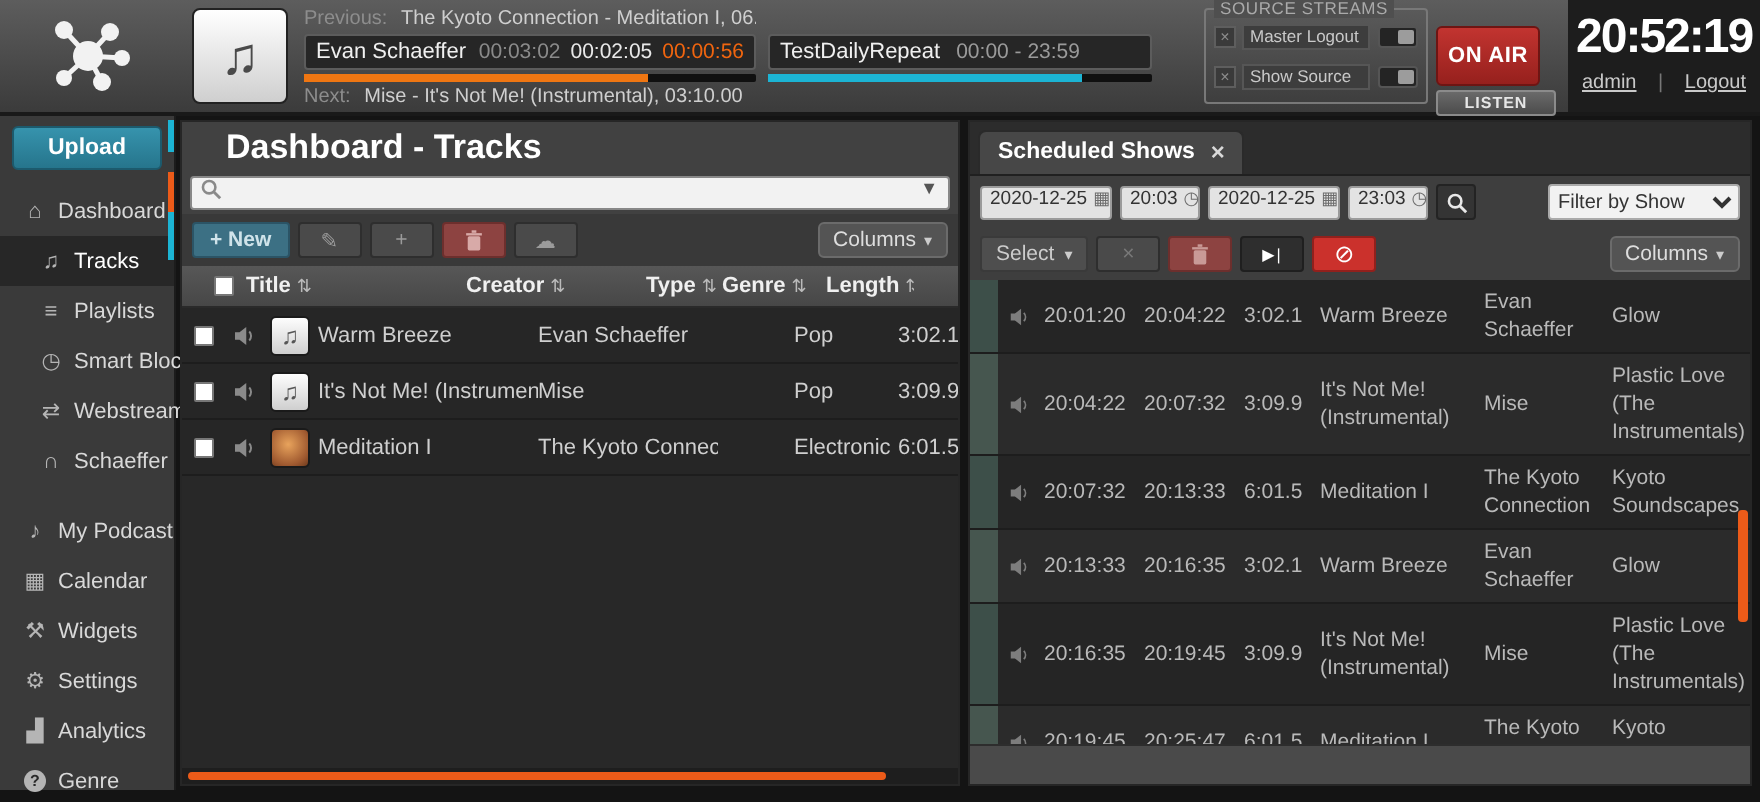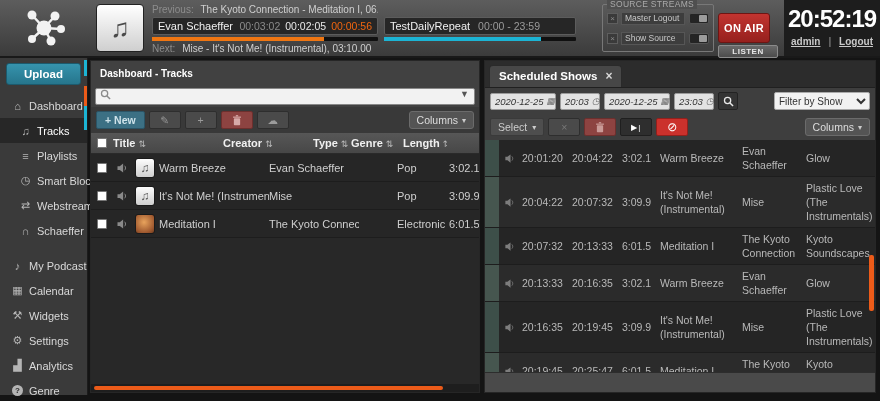--- a/index.html
+++ b/index.html
@@ -45,21 +45,21 @@
     margin-left:4px; position:relative; }
   .ss-knob { position:absolute; right:1px; top:1px; width:8px; height:7px; background:#9c9c9c; border-radius:1px; }
   #onair-col { position:absolute; left:718px; top:13px; width:60px; }
   #onair-btn { width:52px; height:30px; background:linear-gradient(#c23430,#96201d); border:1px solid #6e1513;
     border-radius:3px; color:#fff; font-size:11px; font-weight:bold; letter-spacing:.3px; text-align:center; line-height:28px; }
   #listen-btn { width:60px; height:13px; margin-top:2px; background:linear-gradient(#6a6a6a,#4c4c4c);
     border:1px solid #8b8b8b; border-radius:2px; color:#e6e6e6; font-size:8px; font-weight:bold;
     letter-spacing:.5px; text-align:center; line-height:11px; }
   #clock-block { position:absolute; right:0; top:0; width:96px; height:56px; background:#1d1d1d; padding:4px 4px 0 4px; }
   #clock-time { color:#fff; font-size:24px; font-weight:bold; letter-spacing:-1px; text-align:center; line-height:30px; }
-  #clock-links { display:flex; justify-content:space-between; padding:2px 3px 0 3px; font-size:10px;font-weight:bold; }
+  #clock-links { display:flex; justify-content:space-between; padding:2px 3px 0 3px; font-size:10px; }
   #clock-links a { color:#c9c9c9; text-decoration:underline; }
   #clock-sep { color:#777; }
 
   
   #sidebar { position:absolute; left:0; top:58px; width:88px; height:337px; background:#3a3a3a; border-right:1px solid #1c1c1c; }
   #upload-btn { margin:5px 6px 8px 6px; height:22px; background:linear-gradient(#3693ad,#26758c);
     border:1px solid #1c5a6d; border-radius:3px; color:#fff; font-size:11.5px; font-weight:bold;
     text-align:center; line-height:20px; }
   .side-item { height:25px; display:flex; align-items:center; padding-left:10px; color:#d8d8d8;
     font-size:11px; cursor:default; white-space:nowrap; }
@@ -72,39 +72,39 @@
 
   
   .edge-strip { position:absolute; width:3px; left:84px; }
 
   
   .panel { position:absolute; top:60px; background:#3d3d3d; border:1px solid #262626; display:flex; flex-direction:column; overflow:hidden; }
   #main-panel { left:90px; width:390px; height:333px; }
   #right-panel { left:484px; width:392px; height:333px; }
 
   
-  #main-title { height:25px; line-height:25px; padding-left:9px; color:#fff; font-size:10px; font-weight:bold; background:#414141; flex:none; }
+  #main-title { height:25px; line-height:25px; padding-left:22px; color:#fff; font-size:17px; font-weight:bold; background:#414141; flex:none; }
   #main-search-row { height:21px; background:#414141; padding:0 4px; flex:none; position:relative; }
   #main-search { width:100%; height:17px; background:#f2f2f2; border:1px solid #888; border-radius:2px;
     font-size:11px; padding:0 18px 0 18px; color:#333; }
   .search-glyph { position:absolute; left:9px; top:3px; }
   #main-search-caret { position:absolute; right:10px; top:3px; color:#555; font-size:9px; }
   #main-toolbar { height:26px; background:#393939; display:flex; align-items:center; padding:0 5px; gap:4px; flex:none; }
   .tb-btn { height:18px; border-radius:2px; border:1px solid #2e2e2e; background:#4a4a4a; color:#9b9b9b;
     font-size:10.5px; display:flex; align-items:center; justify-content:center; padding:0 8px; }
   .tb-btn.teal { background:#3c7084; border-color:#2b5466; color:#cfe3ea; font-weight:bold; }
   .tb-btn.red { background:#8d4341; border-color:#6d2f2d; color:#caa; }
   .tb-btn.icon-only { width:32px; padding:0; }
   .spacer { flex:1; }
   .columns-btn { height:18px; background:#545454; border:1px solid #6b6b6b; border-radius:3px; color:#ddd;
     font-size:10.5px; display:flex; align-items:center; padding:0 7px; gap:4px; }
   .caret { font-size:8px; color:#ccc; }
 
   #main-thead { height:21px; background:linear-gradient(#575757,#474747); display:flex; align-items:center;
-    border-bottom:1px solid #2a2a2a; flex:none; overflow:hidden; }
+    border-bottom:1px solid #2a2a2a; flex:none; overflow:hidden;padding-left:10px; }
   .hcell { color:#f0f0f0; font-size:11px; font-weight:bold; white-space:nowrap; flex:none; overflow:hidden; }
   .hcell .sort { color:#bbb; font-size:9px; margin-left:3px; font-weight:normal; }
   #main-thead .hcell:nth-child(2){ width:110px; }
   #main-thead .hcell:nth-child(3){ width:90px; }
   #main-thead .hcell:nth-child(4){ width:38px; }
   #main-thead .hcell:nth-child(5){ width:52px; }
   #main-thead .hcell:nth-child(6){ width:44px; }
   .cb-cell { width:22px; flex:none; display:flex; justify-content:center; }
   .checkbox { width:10px; height:10px; background:#fff; border:1px solid #777; border-radius:1px; display:inline-block; }
   #main-rows { flex:1; background:#282828; overflow:hidden; }
@@ -126,21 +126,21 @@
   .pg-btn { min-width:22px; height:16px; background:#515151; border:1px solid #616161; border-radius:2px;
     color:#999; font-size:10px; text-align:center; line-height:14px; padding:0 4px; }
 
   
   #right-tabbar { height:27px; background:#2c2c2c; border-bottom:1px solid #202020; display:flex; align-items:flex-end; padding:3px 4px 0 4px; flex:none; }
   #sched-tab { background:#474747; border:1px solid #2a2a2a; border-bottom:none; border-radius:4px 4px 0 0;
     color:#fff; font-size:11.5px; font-weight:bold; padding:4px 9px 5px 9px; display:flex; align-items:center; gap:8px; }
   #sched-tab .tab-close { color:#d9d9d9; font-weight:bold; font-size:12px; line-height:10px; }
   #right-filters { height:26px; background:#3e3e3e; display:flex; align-items:center; gap:4px; padding:0 5px; flex:none; }
   .dt-input { height:17px; background:#e3e3e3; border:1px solid #9b9b9b; border-radius:2px; display:flex;
-    align-items:center; padding:0 3px 0 4px; gap:3px;font-style:italic; }
+    align-items:flex-start; padding:0 3px 0 4px; gap:3px; }
   .dt-input .val { font-size:9.5px; color:#333; white-space:nowrap; }
   .dt-icon { font-size:9px; color:#6d6d6d; }
   .date-w { width:66px; } .time-w { width:40px; }
   #sched-search-btn { width:20px; height:18px; background:#343434; border:1px solid #232323; border-radius:2px;
     display:flex; align-items:center; justify-content:center; }
   #filter-by { height:18px; margin-left:auto; background:#f2f2f2; color:#333; border:1px solid #aaa; border-radius:2px; font-size:10px; width:96px; }
   #right-toolbar { height:26px; background:#3e3e3e; display:flex; align-items:center; gap:4px; padding:0 5px; flex:none; }
   .select-btn { height:18px; background:#4e4e4e; border:1px solid #3a3a3a; border-radius:2px; color:#ccc;
     font-size:10.5px; display:flex; align-items:center; gap:5px; padding:0 7px; }
   .tb-btn.disabled { color:#787878; }

